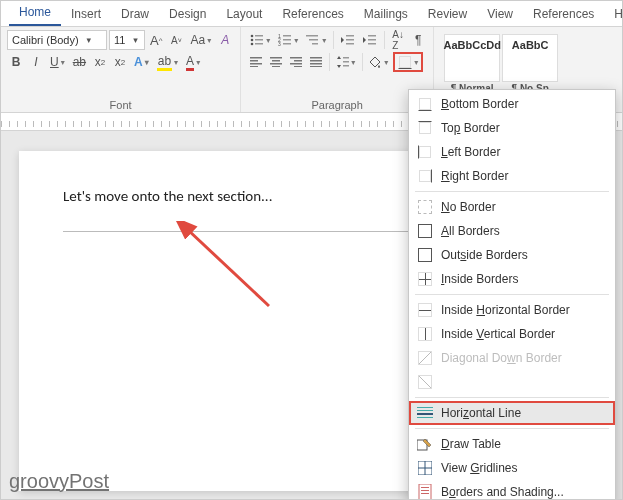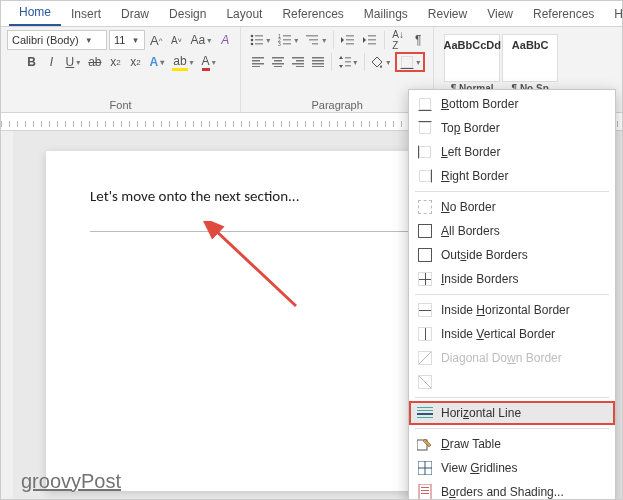--- a/index.html
+++ b/index.html
@@ -3,36 +3,36 @@
 <meta charset="utf-8">
 <style>
 * { box-sizing: border-box; margin: 0; padding: 0; }
 body { font-family: "Segoe UI", Arial, sans-serif; font-size: 12px; color: #333; background: #f0f0f0; width: 623px; height: 500px; overflow: hidden; position: relative; border: 1px solid #ccc; }
 .ribbon-tabs { display: flex; background: #fff; border-bottom: 1px solid #d4d4d4; height: 26px; align-items: flex-end; padding-left: 8px; }
 .ribbon-tab { padding: 4px 10px 5px; font-size: 12px; cursor: pointer; color: #555; }
 .ribbon-tab.active { color: #2b579a; border-bottom: 2px solid #2b579a; font-weight: 400; margin-top: 48px; }
 .ribbon { background: #f3f3f3; border-bottom: 1px solid #d4d4d4; height: 86px; display: flex; }
 .group { border-right: 1px solid #e0e0e0; padding: 3px 6px 1px; display: flex; flex-direction: column; justify-content: space-between; }
 .group-rows { display: flex; flex-direction: column; gap: 2px; }
-.group-row { display: flex; align-items: center; gap: 2px; justify-content: center; }
+.group-row { display: flex; align-items: center; gap: 2px; }
 .group-label { text-align: center; font-size: 11px; color: #666; padding-top: 2px; }
 .combo { display: inline-flex; align-items: center; border: 1px solid #ccc; background: #fff; height: 20px; font-size: 11px; }
 .combo .val { padding: 0 4px; }
 .combo .dd { width: 12px; text-align: center; color: #555; font-size: 9px; }
 .btn { min-width: 18px; height: 20px; display: inline-flex; align-items: center; justify-content: center; padding: 0 3px; cursor: pointer; color: #555; font-size: 12px; }
 .btn .dd { font-size: 8px; margin-left: 2px; color: #777; }
 .sep { width: 1px; height: 18px; background: #dcdcdc; margin: 0 2px; }
 .styles-group { display: flex; gap: 2px; padding: 4px 4px 0; }
 .style-box { width: 56px; height: 48px; border: 1px solid #ddd; background: #fff; display: flex; flex-direction: column; align-items: center; justify-content: space-between; padding: 4px 2px 2px; font-size: 10px; font-weight: bold; }
 .style-box .sample { font-size: 11px; color: #333; }
 .style-box .name { font-size: 10px; color: #555; margin-top: 32px; }
 .hl-red { border: 2px solid #e04a3f !important; }
 .ruler { background: #fff; height: 18px; border-bottom: 1px solid #d4d4d4; position: relative; }
 .ruler::before { content:""; position:absolute; left:0; right:0; top:8px; height:6px; background: repeating-linear-gradient(to right, #bbb 0 1px, transparent 1px 8px); }
-.doc-area { background: #e9e9e9; height: 368px; position: relative; padding: 20px 0 0 33px; margin-left: 12px; }
+.doc-area { background: #e9e9e9; height: 368px; position: relative; padding: 20px 0 0 18px; }
 .page { background: #fff; width: 560px; height: 340px; box-shadow: 0 2px 8px rgba(0,0,0,0.15); padding: 36px 44px; position: relative; }
 .page-text { font-family: Calibri, Arial, sans-serif; font-size: 15px; color: #222; }
 .hrline { border: none; border-top: 1px solid #bbb; margin-top: 26px; width: 100%; }
 .arrow { position: absolute; left: 150px; top: 70px; width: 110px; height: 90px; pointer-events: none; }
 .brand { position: absolute; left: 8px; bottom: 6px; font-size: 20px; color: #737373; font-family: Arial, sans-serif; text-decoration: underline; }
 .border-dd { position: absolute; top: 88px; right: 6px; width: 208px; background: #fff; border: 1px solid #c8c8c8; box-shadow: 0 4px 14px rgba(0,0,0,0.25); z-index: 50; padding: 2px 0; }
 .dd-item { display: flex; align-items: center; gap: 8px; padding: 4px 10px 4px 8px; font-size: 12px; color: #333; cursor: pointer; white-space: nowrap; }
 .dd-item.disabled { color: #bdbdbd; cursor: default; }
 .dd-item.hl { background: #e8e8e8; outline: 2px solid #e04a3f; outline-offset: -2px; }
 .dd-sep { height: 1px; background: #e0e0e0; margin: 3px 6px; }

